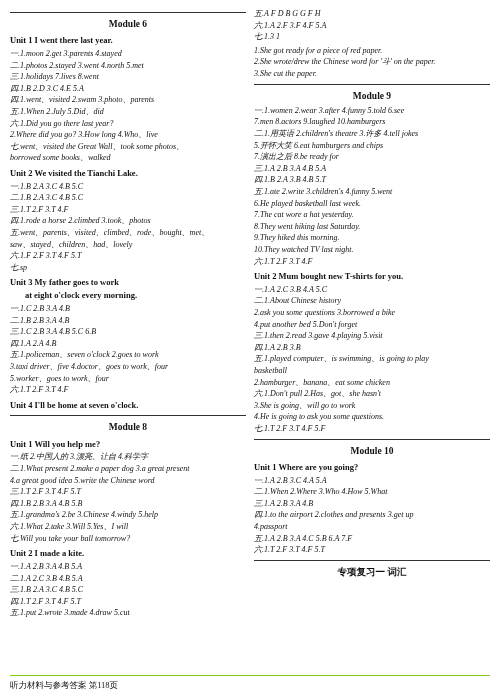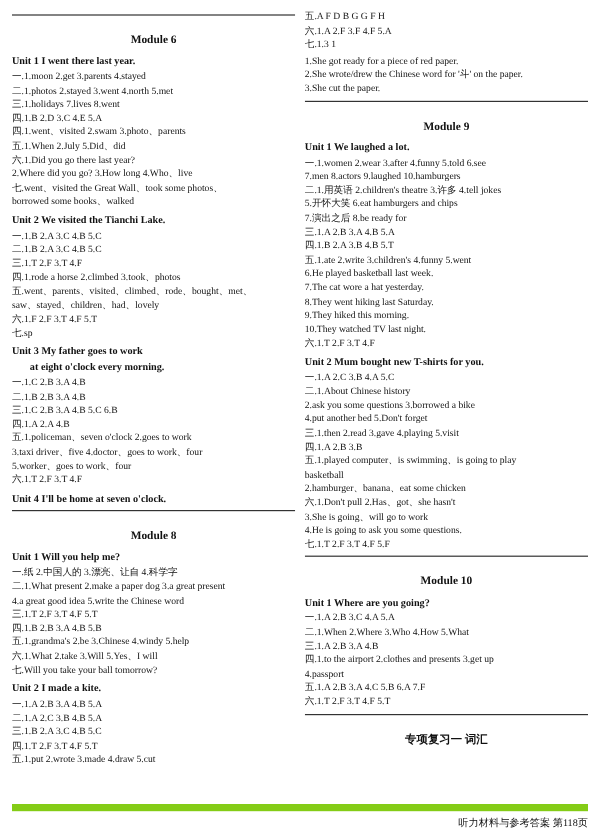--- a/index.html
+++ b/index.html
@@ -29,38 +29,39 @@
     .column {
       flex: 1;
       overflow: hidden;
     }
     .module-title {
       font-weight: bold;
       font-size: 9.5px;
       text-align: center;
       margin: 4px 0 2px 0;
       border-top: 1px solid #333;
-      padding-top: 14px;
+      padding-top: 4px;
     }
     .unit-title {
       font-weight: bold;
       font-size: 8.5px;
       margin: 3px 0 1px 0;
     }
     .section {
       margin-bottom: 2px;
     }
     .section-line {
       font-size: 8px;
       line-height: 1.45;
+      font-style: italic;
     }
     .footer {
-      text-align: right;
+      text-align: left;
       font-size: 8.5px;
-      border-top: 6px solid #84cc16;
+      border-top: 1px solid #84cc16;
       padding-top: 3px;
       margin-top: 20px;
     }
   </style>
 </head>
 <body>
 
 <div class="page">
   <div class="content-wrapper">
 
@@ -159,21 +160,20 @@
         <div class="section-line">
           1.She got ready for a piece of red paper.<br>
           2.She wrote/drew the Chinese word for '斗' on the paper.<br>
           3.She cut the paper.
         </div>
       </div>
 
       <div class="module-title">Module 9</div>
 
       <div class="section">
-        <div class="unit-title">Unit 1  We laughed a lot.</div>
         <div class="section-line">
           一.1.women  2.wear  3.after  4.funny  5.told  6.see<br>
           7.men  8.actors  9.laughed  10.hamburgers<br>
           二.1.用英语  2.children's theatre  3.许多  4.tell jokes<br>
           5.开怀大笑  6.eat hamburgers and chips<br>
           7.演出之后  8.be ready for<br>
           三.1.A  2.B  3.A  4.B  5.A<br>
           四.1.B  2.A  3.B  4.B  5.T<br>
           五.1.ate  2.write  3.children's  4.funny  5.went<br>
           6.He played basketball last week.<br>

